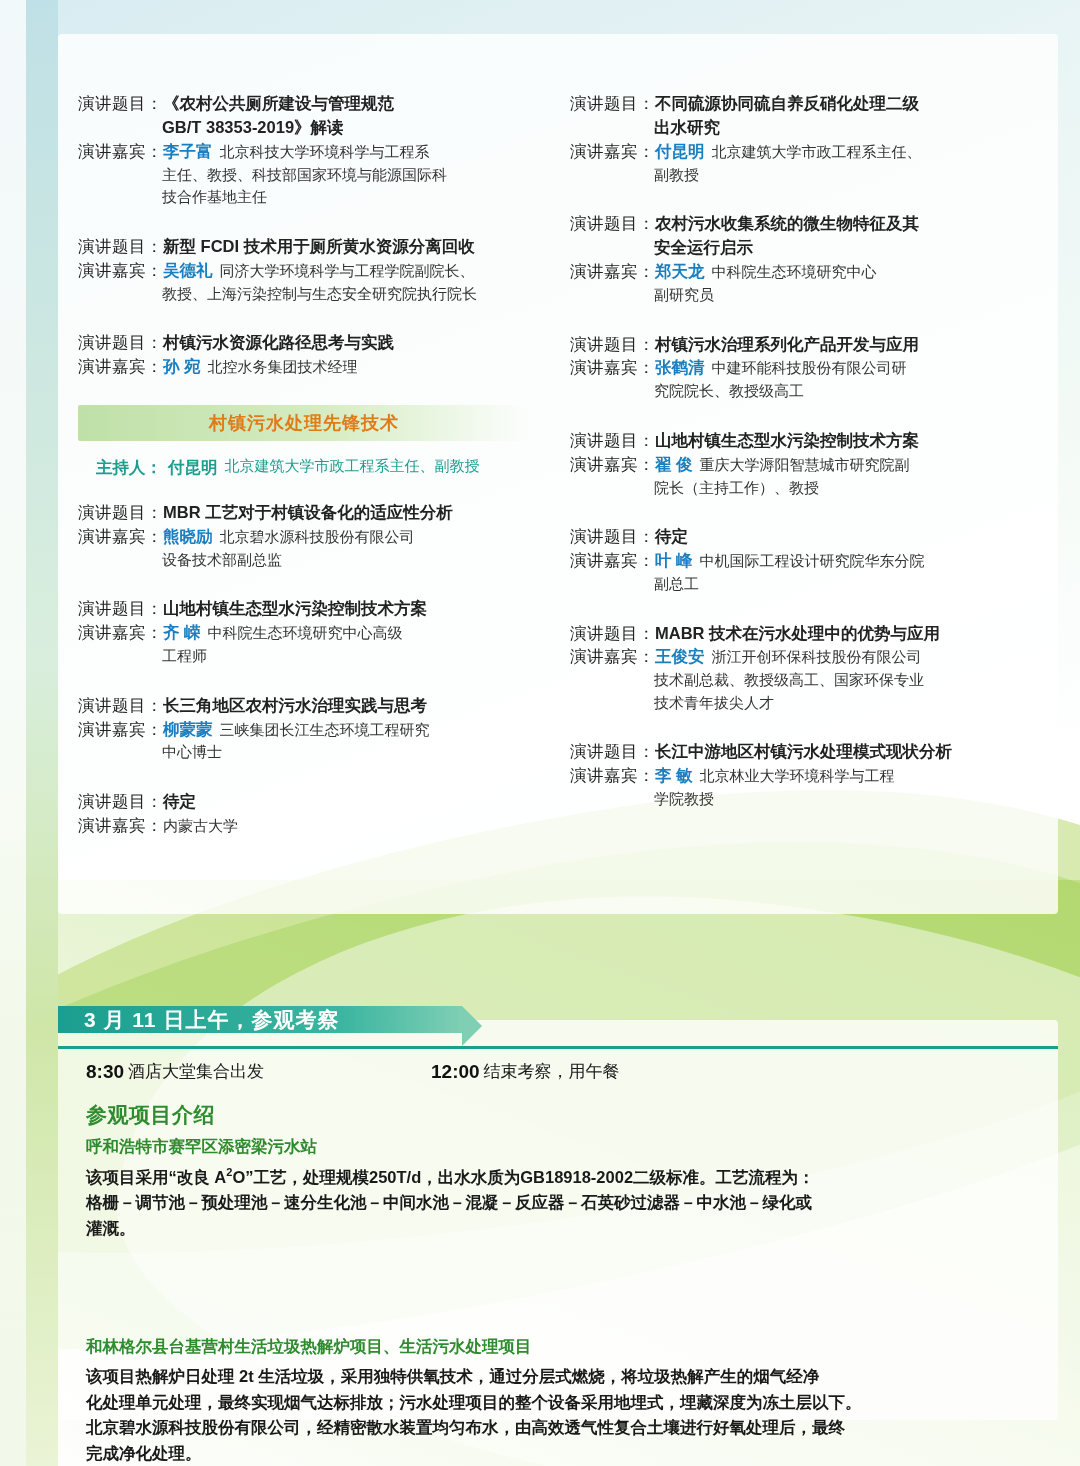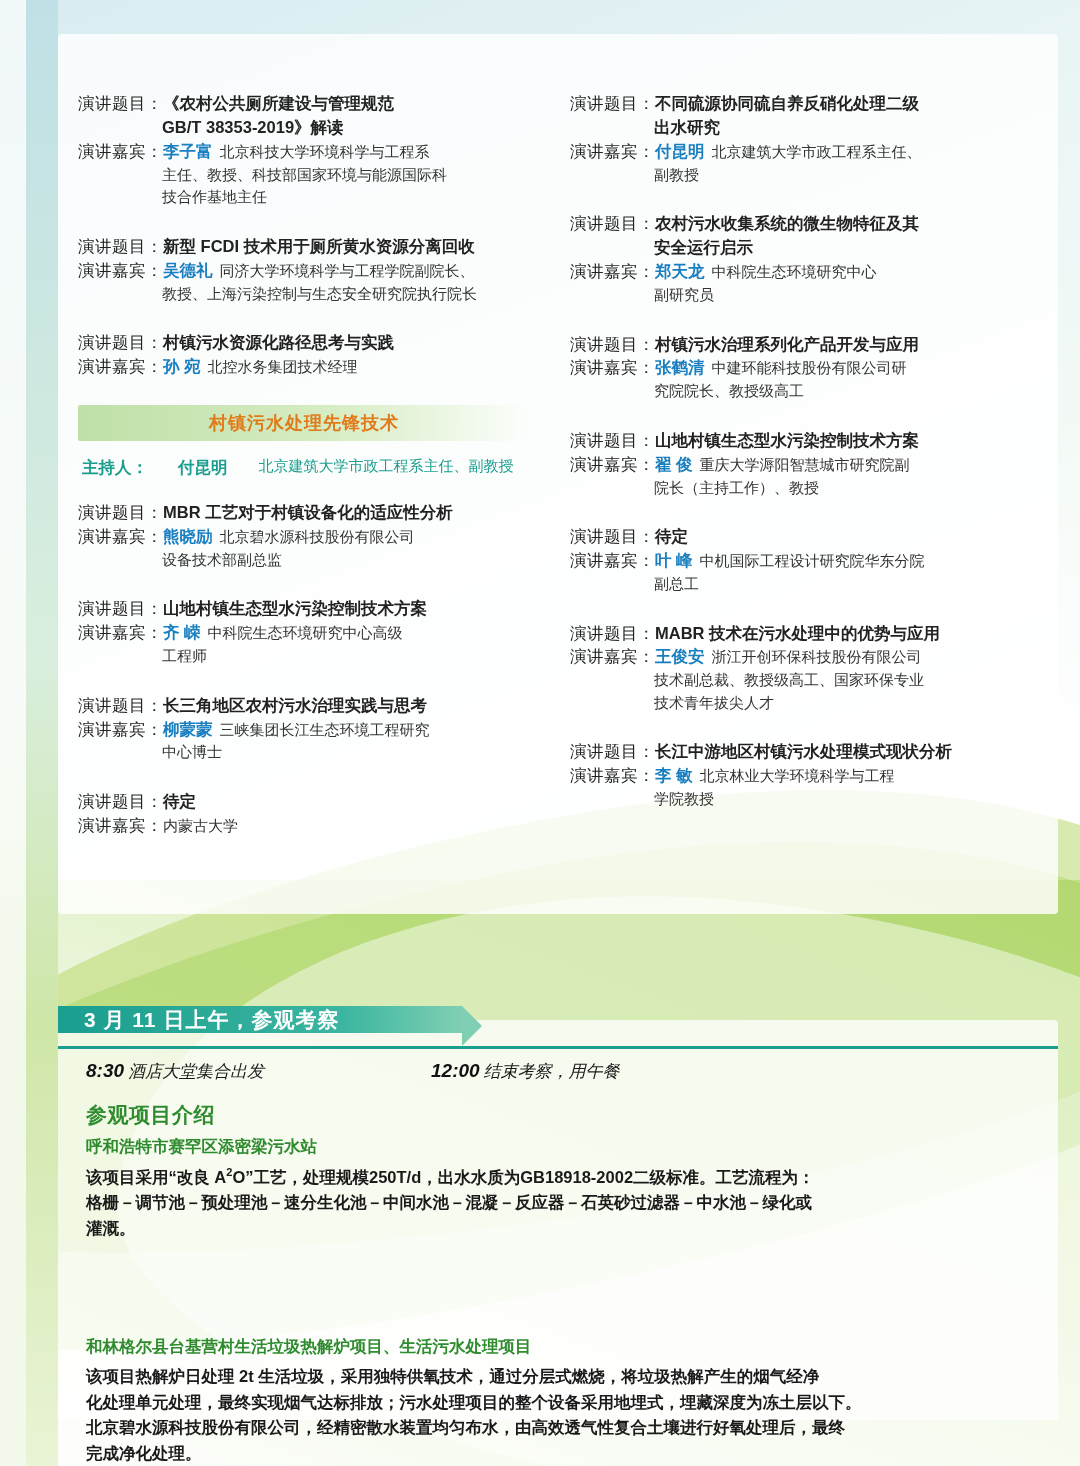--- a/index.html
+++ b/index.html
@@ -87,21 +87,21 @@
   
   .banner{
     width:452px;height:36px;margin:6px 0 16px 0;
     background:linear-gradient(90deg,#bfe0a8 0%,#d6ecc2 55%,rgba(240,248,232,0) 100%);
     display:flex;align-items:center;justify-content:center;
     border-radius:2px;
   }
   .banner span{
     color:#e07b1a;font-size:18px;font-weight:bold;letter-spacing:1px;
   }
-  .host-row{margin:4px 0 22px 4px;display:flex;align-items:flex-start;gap:24px;}
+  .host-row{margin:4px 0 22px 18px;display:flex;align-items:flex-start;}
   .host-lbl{font-size:16.5px;font-weight:bold;color:#1a9e8f;white-space:nowrap;}
   .host-name{font-size:16.5px;font-weight:bold;color:#1a9e8f;margin:0 7px 0 6px;}
   .host-affil{font-family:"Liberation Serif","DejaVu Serif",serif;font-size:15px;color:#1a9e8f;}
 
   
   .sec-header{
     position:absolute;left:58px;top:1006px;width:404px;height:27px;
     background:linear-gradient(90deg,#1a9e8f 0%,#3bb5a0 70%,#7fcfb4 100%);
     display:flex;align-items:center;
   }
@@ -114,21 +114,21 @@
     color:#ffffff;font-size:21px;font-weight:bold;margin-left:26px;letter-spacing:1px;
   }
   .sec-rule{
     position:absolute;left:58px;top:1046px;width:1000px;height:3px;background:#1a9e8f;
   }
   .schedule{
     position:absolute;left:86px;top:1060px;width:960px;
     display:flex;align-items:baseline;font-size:17px;color:#1a1a1a;
   }
   .time{font-weight:bold;font-size:19px;color:#111;margin-right:4px;}
-  .sched-item{display:flex;align-items:flex-start;font-style:italic;}
+  .sched-item{display:flex;align-items:center;}
   .sched-item:first-child{width:345px;}
   .sched-txt{font-size:17px;}
 
   .intro-title{
     position:absolute;left:86px;top:1101px;
     color:#2e8b2e;font-size:21px;font-weight:bold;letter-spacing:.5px;
   }
   .proj{position:absolute;left:86px;width:920px;}
   .proj-name{color:#2e8b2e;font-size:16.5px;font-weight:bold;margin-bottom:6px;}
   .proj-text{font-size:16.5px;color:#1a1a1a;line-height:1.55;font-weight:bold;}

